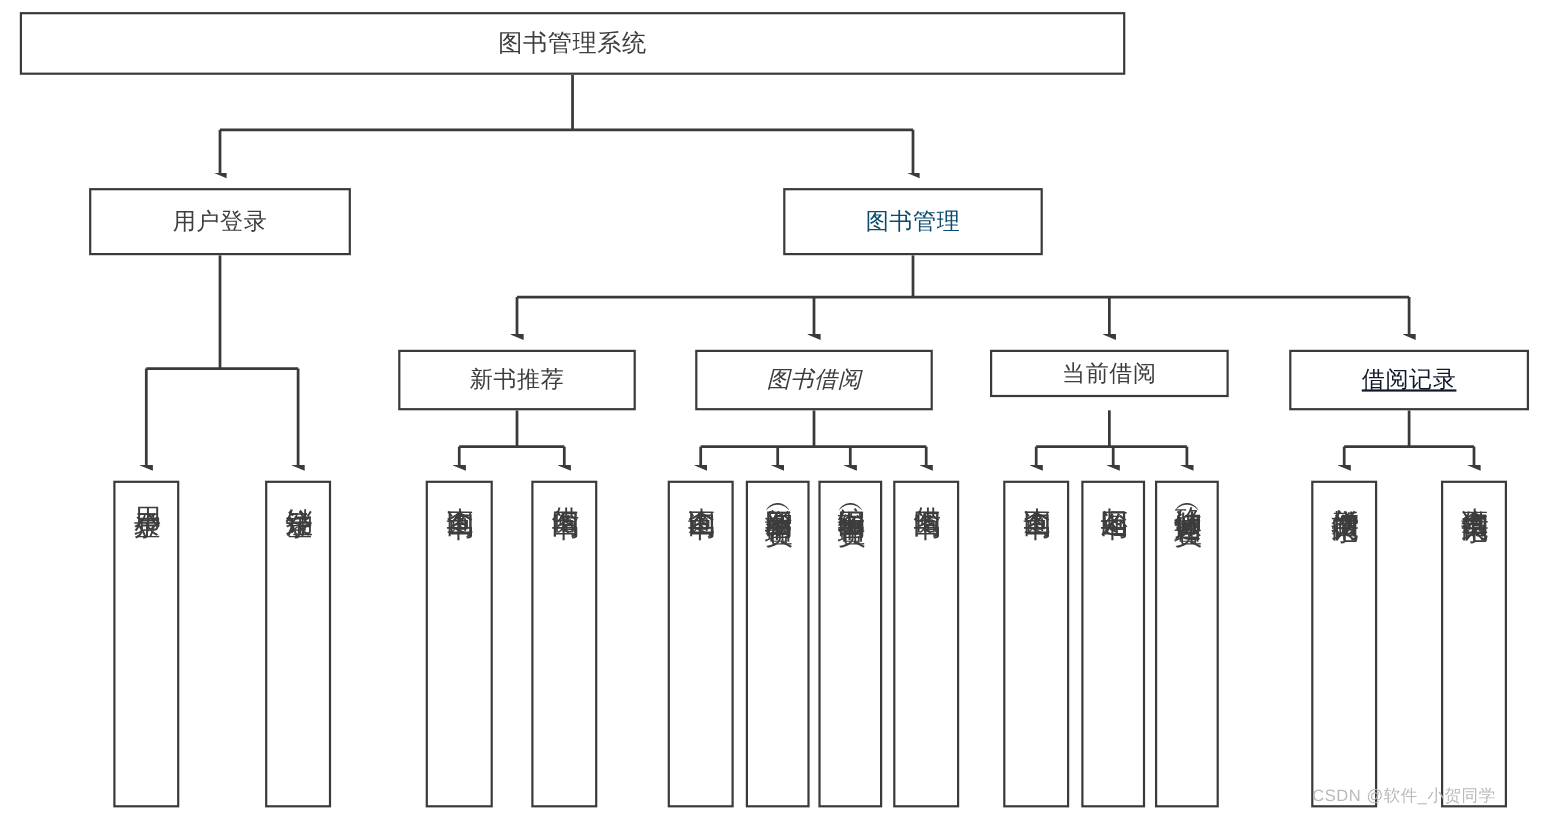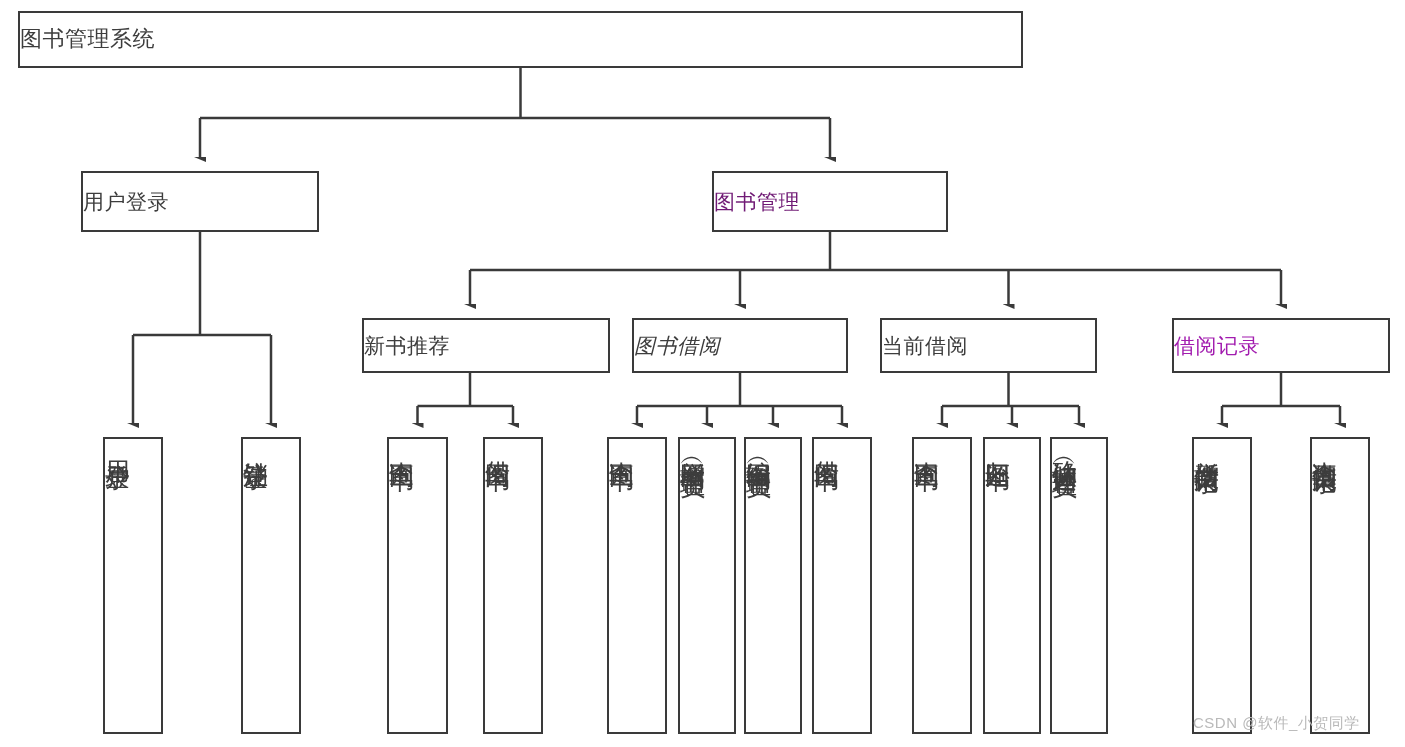--- a/index.html
+++ b/index.html
@@ -28,20 +28,21 @@
     height: 747px;
     pointer-events: none;
   }
   .node {
     position: absolute;
     box-sizing: border-box;
     background: #ffffff;
     border: 2px solid #7f1d1d;
     display: flex;
     align-items: center;
+    justify-content: center;
     overflow: hidden;
   }
   .node .label {
     color: #3d3d3d;
     text-align: center;
     line-height: 1.02;
     white-space: pre-wrap;
   }
   .node.horizontal .label {
     font-size: 21px;
@@ -119,33 +120,33 @@
       </g>
   </svg>
   <div id="node-layer">
       <div class="node horizontal root" style="left: 18px; top: 11px; width: 1005px; height: 57px; border-color: rgb(58, 58, 58); background: rgb(255, 255, 255);">
         <span class="label" style="color: rgb(61, 61, 61);">图书管理系统</span>
       </div>
       <div class="node horizontal" style="left: 81px; top: 171px; width: 238px; height: 61px; border-color: rgb(58, 58, 58); background: rgb(255, 255, 255);">
         <span class="label" style="color: rgb(61, 61, 61);">用户登录</span>
       </div>
       <div class="node horizontal" style="left: 712px; top: 171px; width: 236px; height: 61px; border-color: rgb(58, 58, 58); background: rgb(255, 255, 255);">
-        <span class="label" style="color: #701a75;">图书管理</span>
+        <span class="label" style="color: #0c4a6e;">图书管理</span>
       </div>
-      <div class="node horizontal" style="left: 362px; top: 318px; width: 248px; height: 55px; border-color: rgb(58, 58, 58); background: rgb(255, 255, 255);">
+      <div class="node horizontal" style="left: 362px; top: 318px; width: 216px; height: 55px; border-color: rgb(58, 58, 58); background: rgb(255, 255, 255);">
         <span class="label" style="color: rgb(61, 61, 61);">新书推荐</span>
       </div>
       <div class="node horizontal" style="left: 632px; top: 318px; width: 216px; height: 55px; border-color: rgb(58, 58, 58); background: rgb(255, 255, 255);">
         <span class="label" style="color: rgb(61, 61, 61); font-style: italic;">图书借阅</span>
       </div>
-      <div class="node horizontal" style="left: 880px; top: 318px; width: 217px; height: 55px; border-color: rgb(58, 58, 58); background: rgb(255, 255, 255);">
+      <div class="node horizontal" style="left: 900px; top: 318px; width: 217px; height: 43px; border-color: rgb(58, 58, 58); background: rgb(255, 255, 255);">
         <span class="label" style="color: rgb(61, 61, 61);">当前借阅</span>
       </div>
       <div class="node horizontal" style="left: 1172px; top: 318px; width: 218px; height: 55px; border-color: rgb(58, 58, 58); background: rgb(255, 255, 255);">
-        <span class="label" style="color: #a21caf;">借阅记录</span>
+        <span class="label" style="color: #0f172a; text-decoration: underline;">借阅记录</span>
       </div>
       <div class="node vertical" style="left: 103px; top: 437px; width: 60px; height: 297px; border-color: rgb(58, 58, 58); background: rgb(255, 255, 255);">
         <span class="label" style="color: rgb(61, 61, 61);">用户登录</span>
       </div>
       <div class="node vertical" style="left: 241px; top: 437px; width: 60px; height: 297px; border-color: rgb(58, 58, 58); background: rgb(255, 255, 255);">
         <span class="label" style="color: rgb(61, 61, 61);">注销登录</span>
       </div>
       <div class="node vertical" style="left: 387px; top: 437px; width: 61px; height: 297px; border-color: rgb(58, 58, 58); background: rgb(255, 255, 255);">
         <span class="label" style="color: rgb(61, 61, 61);">查询图书</span>
       </div>

